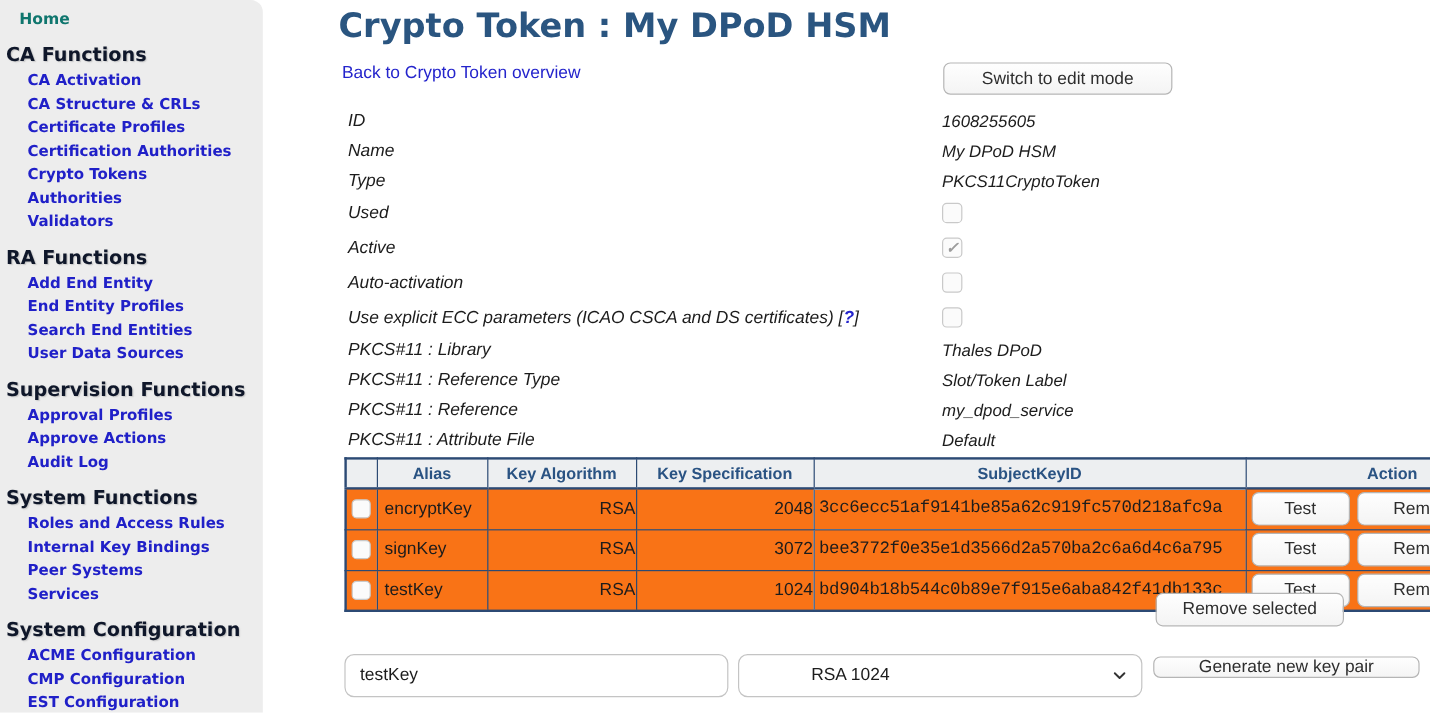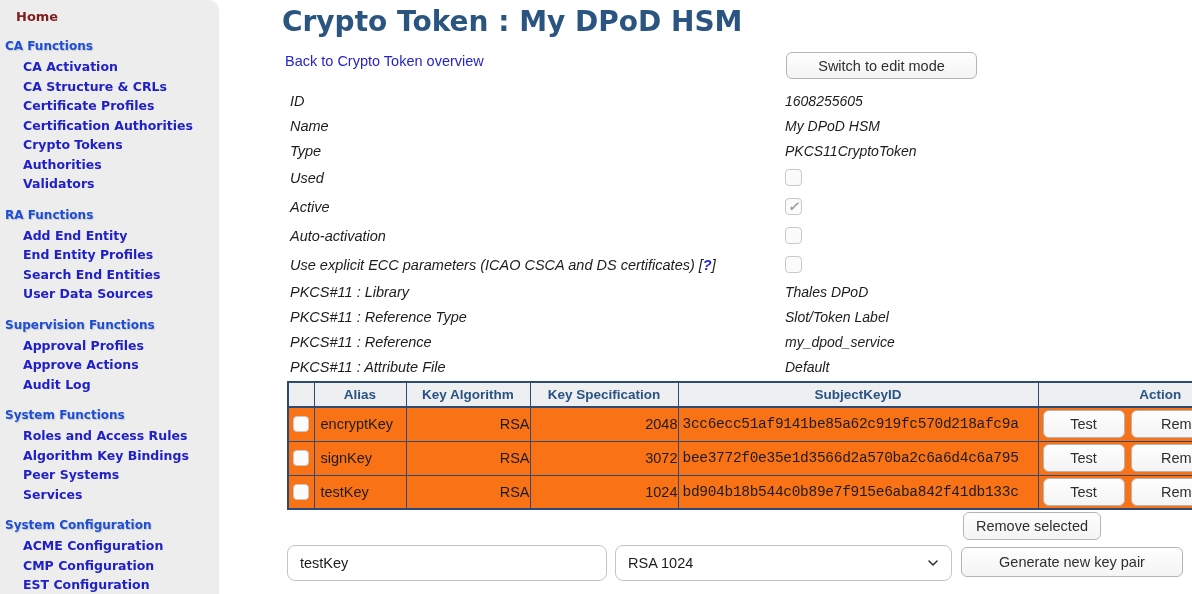--- a/index.html
+++ b/index.html
@@ -4,23 +4,23 @@
 <style>
   * { margin:0; padding:0; box-sizing:border-box; }
   html,body { width:1192px; height:594px; background:#fff; overflow:hidden; position:relative;
               font-family:"Liberation Sans", sans-serif; color:#1c1c1c; }
 
   
   #sidebar { position:absolute; left:0; top:0; width:219px; height:594px;
              background:#ededed; border-top-right-radius:10px; padding-top:9px;
              font-family:"DejaVu Sans", sans-serif; }
   .sb-home { display:block; margin-left:16px; font-size:13px; font-weight:bold;
-             color:#7f1d1d; text-decoration:none; line-height:16px; cursor:pointer; }
+             color:#0f766e; text-decoration:none; line-height:16px; cursor:pointer; }
   .sb-section { margin-top:12px; }
-  .sb-title { margin-left:5px; font-size:12px; font-weight:bold; color:#1d4ed8;
+  .sb-title { margin-left:5px; font-size:16px; font-weight:bold; color:#0f172a;
               line-height:18px; margin-bottom:2px; text-shadow:1px 1px 1px rgba(170,170,170,.55); }
   .sb-link { display:block; margin-left:23px; font-size:12.5px; font-weight:bold;
              color:#2020c8; text-decoration:none; line-height:19.5px; cursor:pointer; }
 
   
   #page-title { position:absolute; left:282px; top:5px; font-family:"DejaVu Sans", sans-serif;
                 font-size:28px; font-weight:bold; color:#2a5580; white-space:nowrap; }
   #back-link { position:absolute; left:285px; top:53px; font-size:14.5px; color:#2424cc;
                text-decoration:none; cursor:pointer; }
   .btn { display:flex; align-items:center; justify-content:center;
@@ -55,31 +55,31 @@
   .ctr { text-align:right; }
   td.hex { font-family:"Liberation Mono", monospace; font-size:14px; padding-left:4px;
            letter-spacing:-0.3px; white-space:nowrap; overflow:hidden; }
   td.act { padding:0 0 0 4px; }
   td.act .cellbtns { display:flex; gap:6px; align-items:center; }
   .tbtn { height:28px; }
   .tbtn.test { width:82px; }
   .tbtn.remove { width:115px; }
 
   
-  #remove-selected { position:absolute; left:963px; top:512px; width:138px; height:28px; }
+  #remove-selected { position:absolute; left:963px; top:494px; width:157px; height:28px; }
   #alias-input { position:absolute; left:287px; top:545px; width:320px; height:36px;
                  border:1px solid #c4c4c4; border-radius:8px; padding-left:12px;
                  font-family:"Liberation Sans", sans-serif; font-size:14.5px; color:#1c1c1c;
                  background:#fff; outline:none; }
   #spec-select { position:absolute; left:615px; top:545px; width:337px; height:36px;
                  border:1px solid #c4c4c4; border-radius:8px; background:#fff;
                  display:flex; align-items:center; font-size:14.5px; padding:0 12px;
                  cursor:pointer; }
-  #spec-select .sel-text { flex:1; }
-  #generate-btn { position:absolute; left:961px; top:547px; width:222px; height:30px; }
+  #spec-select .sel-text { flex:1;margin-left:48px; }
+  #generate-btn { position:absolute; left:961px; top:547px; width:222px; height:18px; }
   .chev { width:12px; height:12px; flex:none; }
 </style>
 </head>
 <body>
 
 <nav id="sidebar">
   <a class="sb-home">Home</a>
 
   <div class="sb-section">
     <div class="sb-title">CA Functions</div>
@@ -103,21 +103,21 @@
   <div class="sb-section">
     <div class="sb-title">Supervision Functions</div>
     <a class="sb-link">Approval Profiles</a>
     <a class="sb-link">Approve Actions</a>
     <a class="sb-link">Audit Log</a>
   </div>
 
   <div class="sb-section">
     <div class="sb-title">System Functions</div>
     <a class="sb-link">Roles and Access Rules</a>
-    <a class="sb-link">Algorithm Key Bindings</a>
+    <a class="sb-link">Internal Key Bindings</a>
     <a class="sb-link">Peer Systems</a>
     <a class="sb-link">Services</a>
   </div>
 
   <div class="sb-section">
     <div class="sb-title">System Configuration</div>
     <a class="sb-link">ACME Configuration</a>
     <a class="sb-link">CMP Configuration</a>
     <a class="sb-link">EST Configuration</a>
   </div>

